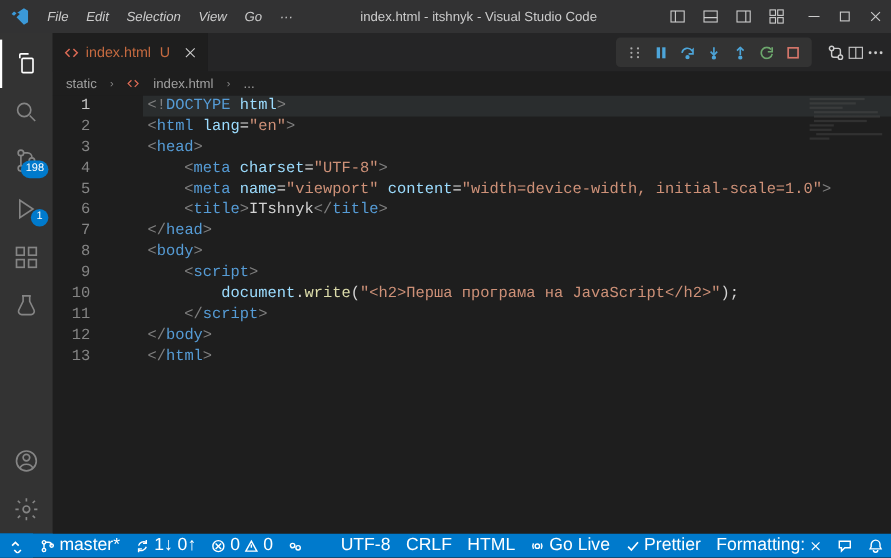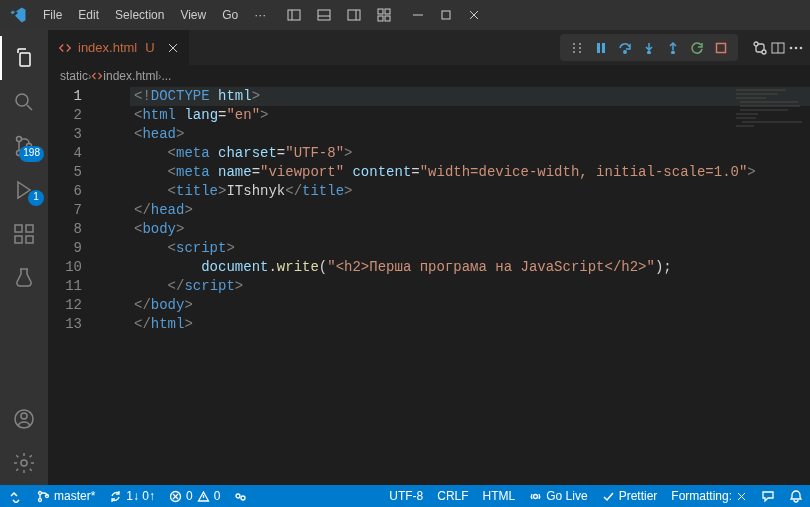--- a/index.html
+++ b/index.html
@@ -18,21 +18,21 @@
   height: 30px;
   background: #323233;
   display: flex;
   align-items: center;
   color: #cccccc;
   font-size: 12px;
 }
 .titlebar .vs-icon {
   width: 35px; display: flex; justify-content: center; align-items: center;
 }
-.titlebar .menus { display: flex; }
+.titlebar .menus { display: flex; font-style: italic; }
 .titlebar .menus .menu-item { padding: 0 8px; line-height: 30px; cursor: default; }
 .titlebar .title { flex: 1; text-align: center; color: #ccc; }
 .titlebar .layout-icons { display: flex; gap: 2px; padding: 0 6px; }
 .titlebar .layout-icons .lbtn, .titlebar .win-controls .wbtn {
   width: 28px; height: 30px; display: flex; align-items: center; justify-content: center;
 }
 .titlebar .win-controls { display: flex; }
 svg { display: block; }
 
 
@@ -94,21 +94,21 @@
   display: flex; align-items: center; gap: 2px; padding: 0 6px;
   background: #333333; margin: 4px 8px; border-radius: 4px;
   color: #ccc;
 }
 .debug-toolbar .dbtn { width: 22px; height: 24px; display: flex; align-items: center; justify-content: center; }
 .editor-actions { display: flex; align-items: center; gap: 2px; padding: 0 6px; color: #ccc; }
 
 
 .breadcrumb {
   height: 22px; display: flex; align-items: center;
-  padding: 0 12px; gap: 0;
+  padding: 0 12px; gap: 12px;
   color: #a0a0a0; font-size: 12px;
   background: #1e1e1e;
 }
 .breadcrumb .chev { color: #888; font-size: 10px; }
 
 
 .editor {
   flex: 1; display: flex; position: relative;
   font-family: Consolas, "Courier New", monospace;
   font-size: 14px;
@@ -159,21 +159,21 @@
 .tok-js-str { color: #ce9178; }
 .tok-punc { color: #d4d4d4; }
 
 
 .statusbar {
   height: 22px;
   background: #007acc;
   color: #fff;
   display: flex;
   align-items: center;
-  font-size: 12px;
+  font-size: 16px;
 }
 .statusbar .sitem {
   padding: 0 7px; height: 22px;
   display: flex; align-items: center; gap: 4px;
 }
 .statusbar .spacer { flex: 1; }
 .statusbar .sitem.remote { background: #007acc; padding: 0 8px; }
 </style>
 </head>
 <body>
@@ -185,20 +185,21 @@
       </svg>
   </div>
   <div class="menus">
     <div class="menu-item">File</div>
     <div class="menu-item">Edit</div>
     <div class="menu-item">Selection</div>
     <div class="menu-item">View</div>
     <div class="menu-item">Go</div>
     <div class="menu-item">···</div>
   </div>
+  <div class="title">index.html - itshnyk - Visual Studio Code</div>
   <div class="layout-icons">
     <div class="lbtn">
         <svg width="16" height="16" viewBox="0 0 16 16" fill="none" stroke="#ccc">
           <rect x="2" y="3" width="12" height="10"></rect>
           <line x1="6" y1="3" x2="6" y2="13"></line>
         </svg>
       </div>
     <div class="lbtn">
         <svg width="16" height="16" viewBox="0 0 16 16" fill="none" stroke="#ccc">
           <rect x="2" y="3" width="12" height="10"></rect>

